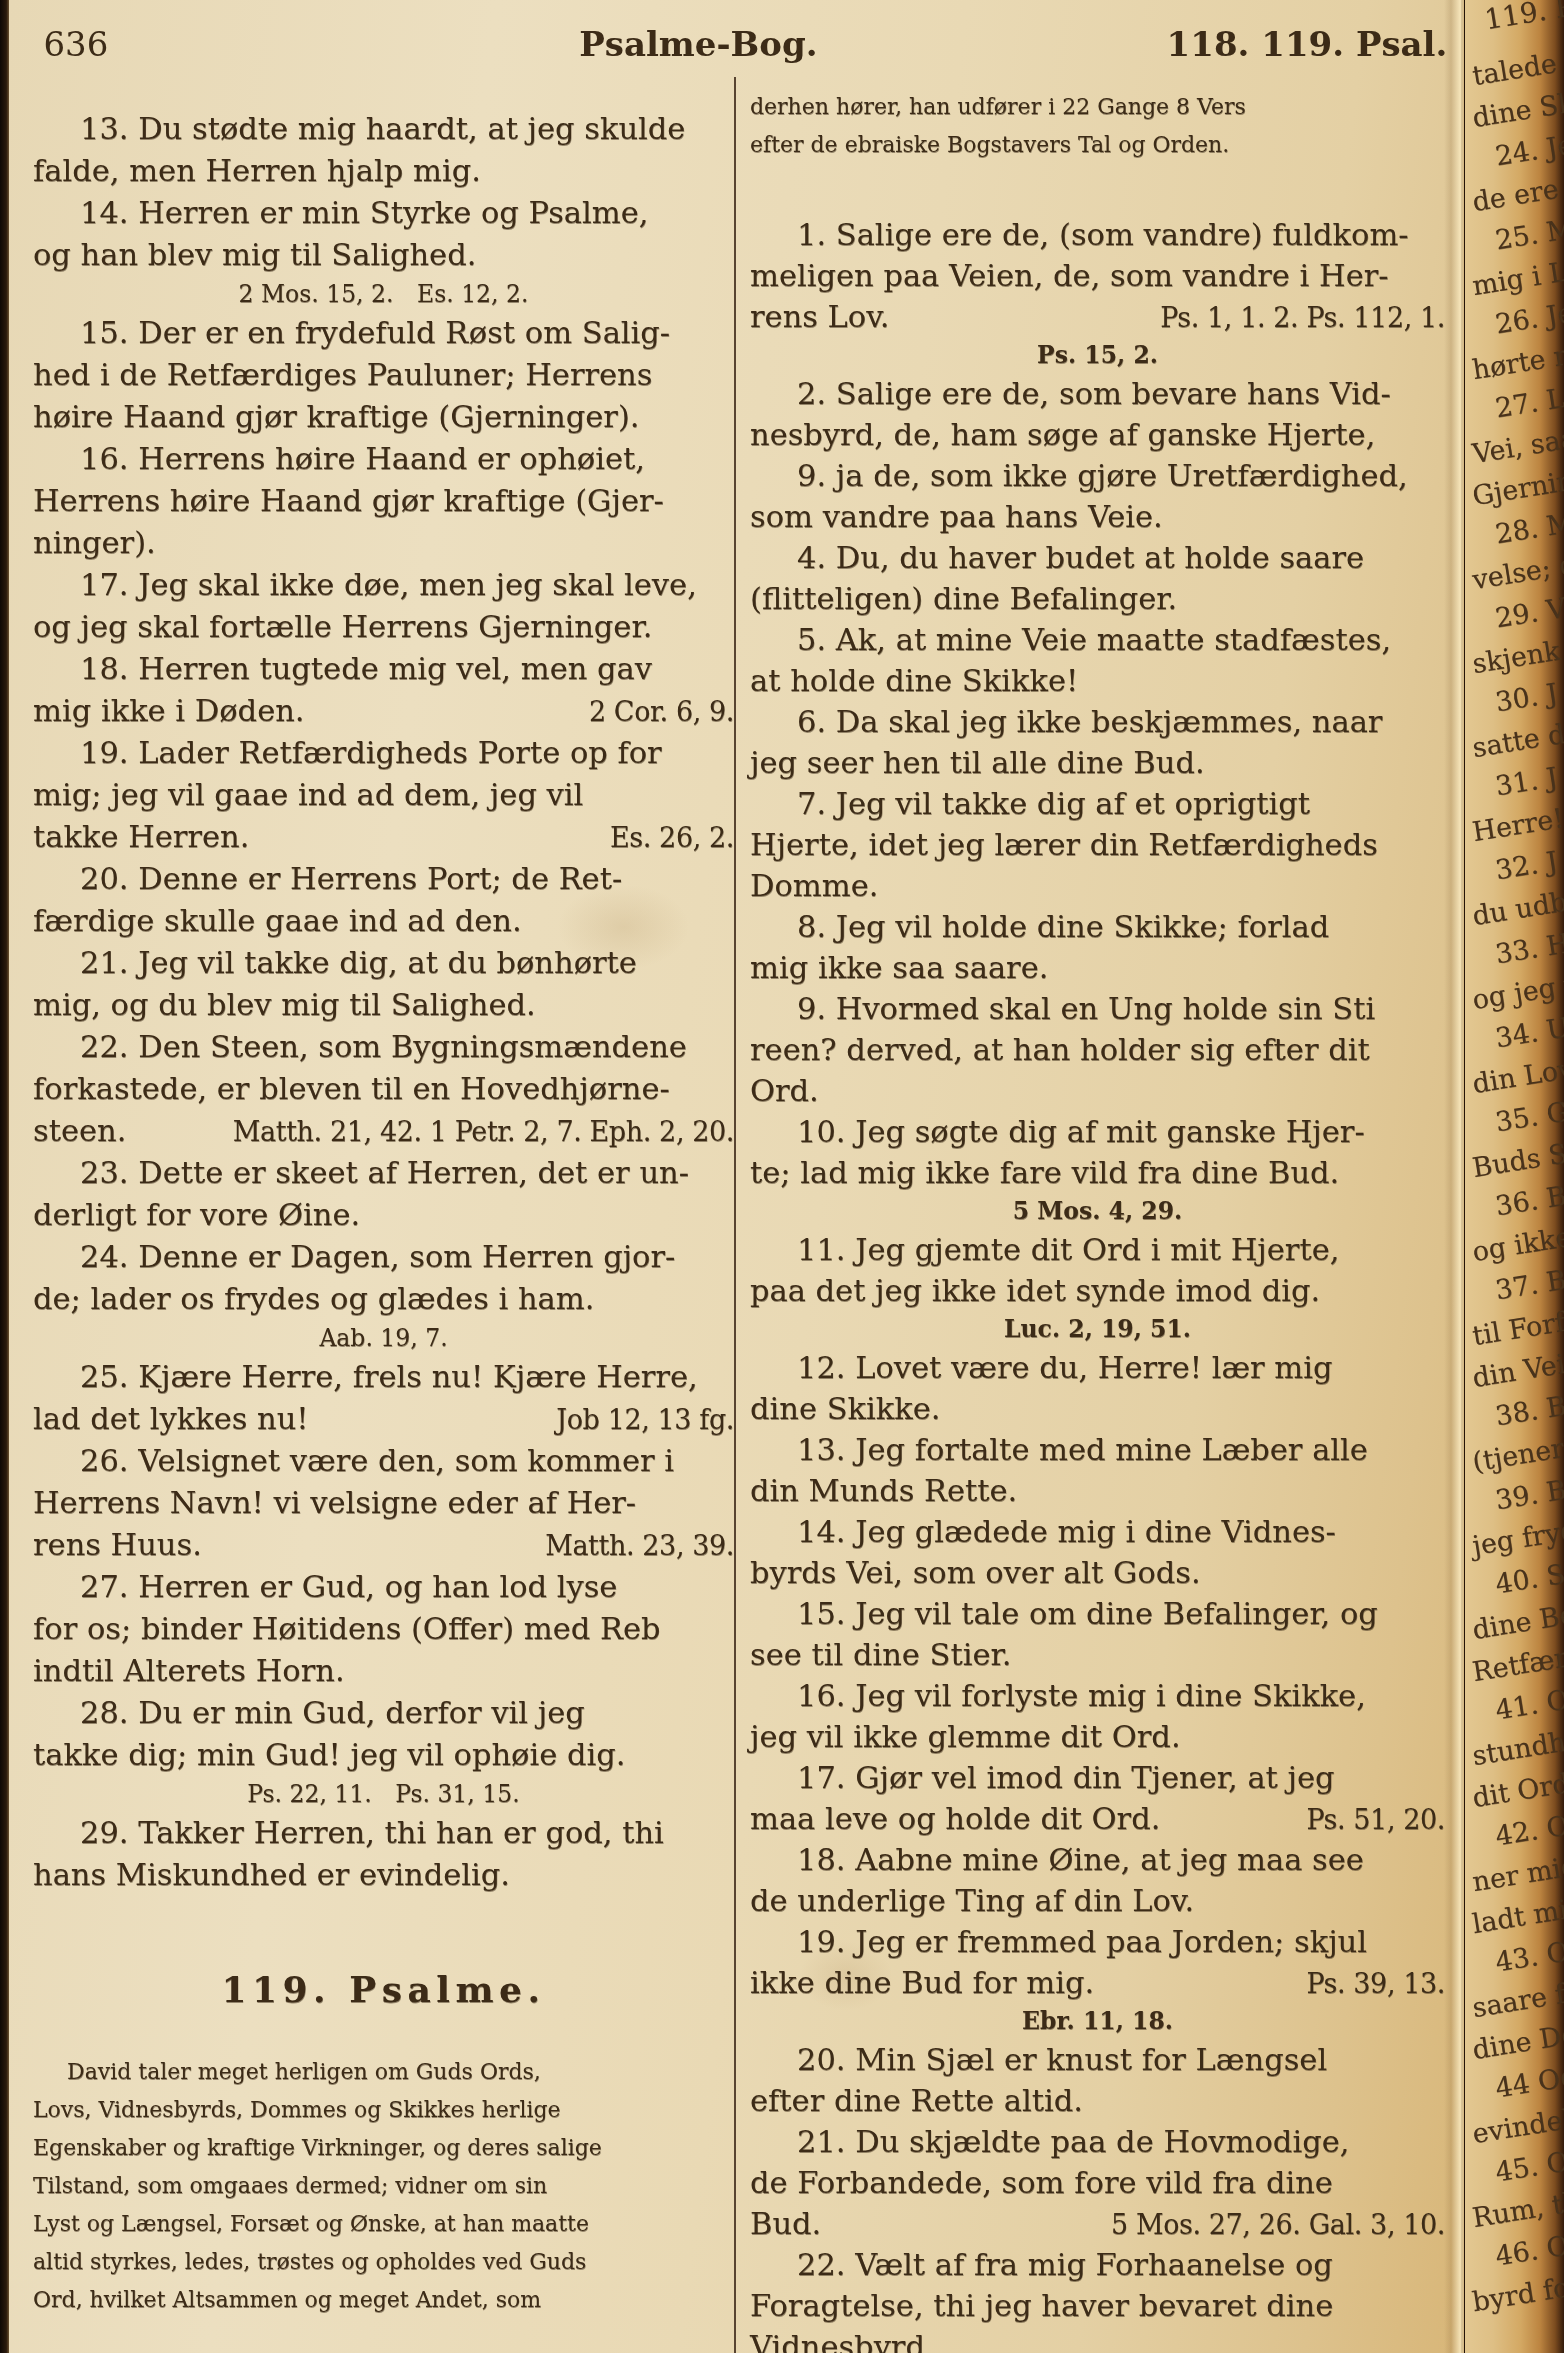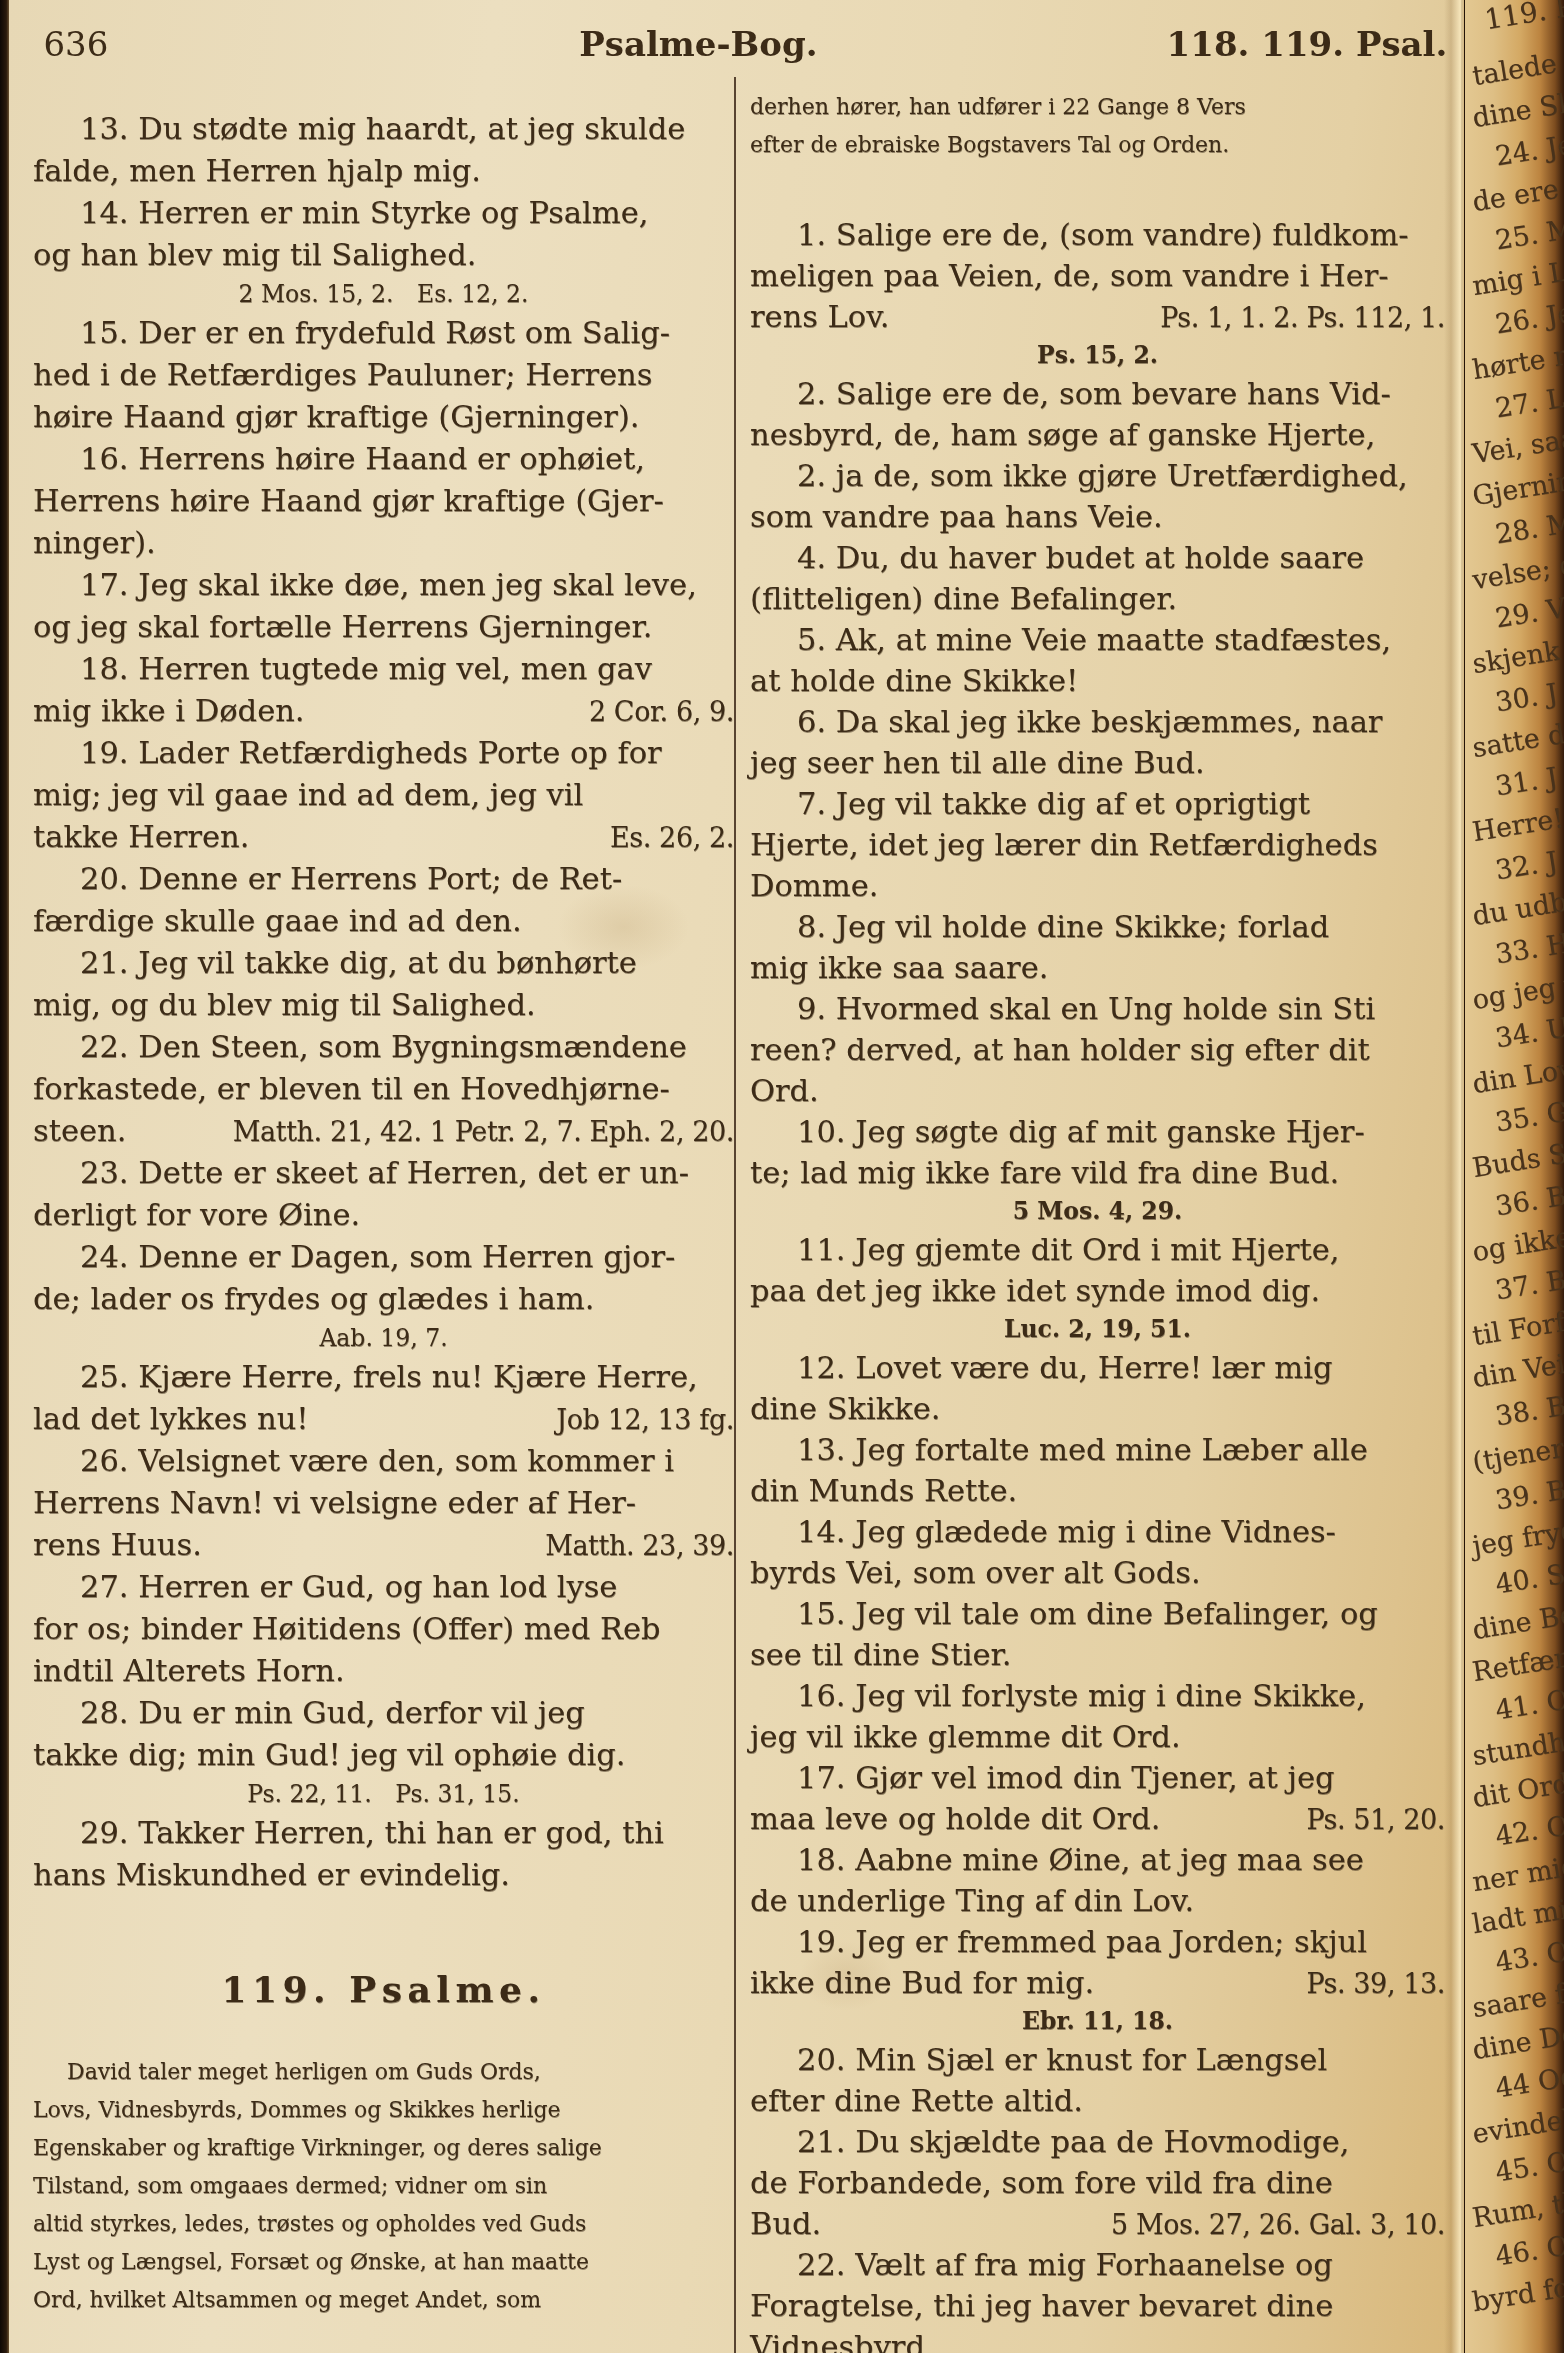--- a/index.html
+++ b/index.html
@@ -125,38 +125,38 @@
       <div class="line center">Ps. 22, 11. Ps. 31, 15.</div>
       <div class="line indent">29. Takker Herren, thi han er god, thi</div>
       <div class="line">hans Miskundhed er evindelig.</div>
       <div class="sp" style="height: 67px;"></div>
       <div class="line heading">119. Psalme.</div>
       <div class="sp" style="height: 38px;"></div>
       <div class="intro ifirst">David taler meget herligen om Guds Ords,</div>
       <div class="intro">Lovs, Vidnesbyrds, Dommes og Skikkes herlige</div>
       <div class="intro">Egenskaber og kraftige Virkninger, og deres salige</div>
       <div class="intro">Tilstand, som omgaaes dermed; vidner om sin</div>
+      <div class="intro">Lyst og Længsel, Forsæt og Ønske, at han maatte</div>
       <div class="intro">altid styrkes, ledes, trøstes og opholdes ved Guds</div>
-      <div class="intro">Lyst og Længsel, Forsæt og Ønske, at han maatte</div>
       <div class="intro">Ord, hvilket Altsammen og meget Andet, som</div>
     </div>
   <div class="col" id="mid-col">
       <div class="intro">derhen hører, han udfører i 22 Gange 8 Vers</div>
       <div class="intro">efter de ebraiske Bogstavers Tal og Orden.</div>
       <div class="sp" style="height: 50px;"></div>
       <div class="line indent">1. Salige ere de, (som vandre) fuldkom-</div>
       <div class="line">meligen paa Veien, de, som vandre i Her-</div>
       <div class="line hasref">
         <span>rens Lov.</span>
         <span class="iref">Ps. 1, 1. 2. Ps. 112, 1.</span>
       </div>
       <div class="line center">Ps. 15, 2.</div>
       <div class="line indent">2. Salige ere de, som bevare hans Vid-</div>
       <div class="line">nesbyrd, de, ham søge af ganske Hjerte,</div>
-      <div class="line indent">2. ja de, som ikke gjøre Uretfærdighed,</div>
+      <div class="line indent">9. ja de, som ikke gjøre Uretfærdighed,</div>
       <div class="line">som vandre paa hans Veie.</div>
       <div class="line indent">4. Du, du haver budet at holde saare</div>
       <div class="line">(flitteligen) dine Befalinger.</div>
       <div class="line indent">5. Ak, at mine Veie maatte stadfæstes,</div>
       <div class="line">at holde dine Skikke!</div>
       <div class="line indent">6. Da skal jeg ikke beskjæmmes, naar</div>
       <div class="line">jeg seer hen til alle dine Bud.</div>
       <div class="line indent">7. Jeg vil takke dig af et oprigtigt</div>
       <div class="line">Hjerte, idet jeg lærer din Retfærdigheds</div>
       <div class="line">Domme.</div>

